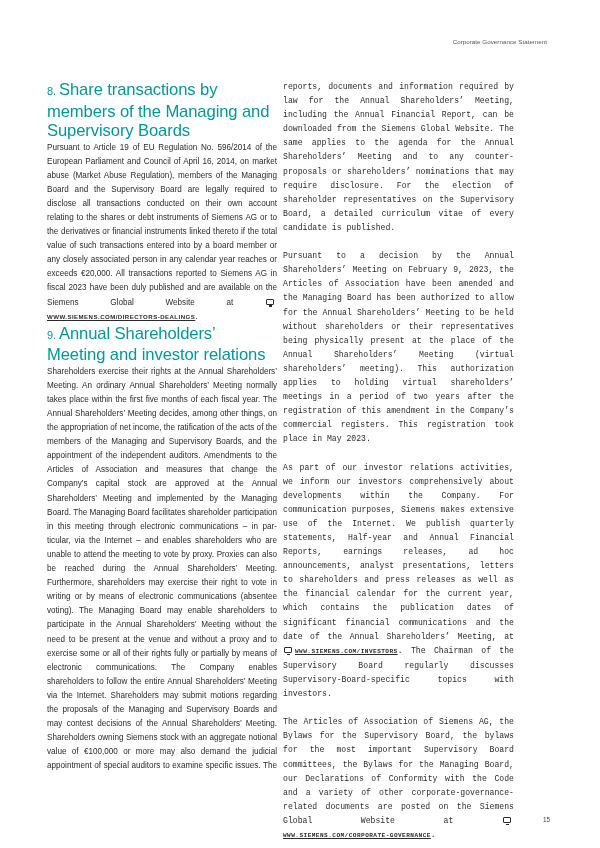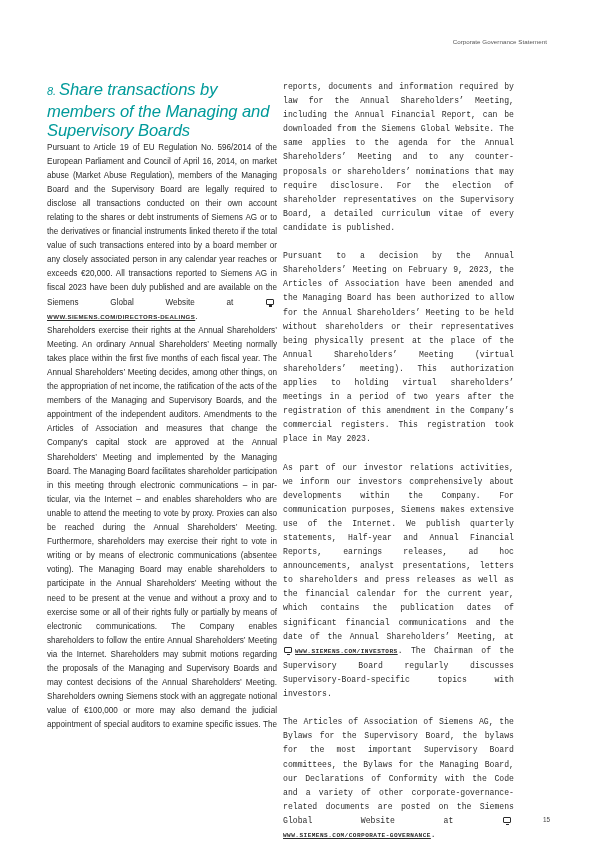--- a/index.html
+++ b/index.html
@@ -17,21 +17,20 @@
       hyphens: manual;
     }
     .col.left { left: 47px; }
     .col.right { left: 283px; width: 231px; font-family: Liberation Mono, monospace; }
     .col p { margin: 0 0 14.1px 0; }
     .col p.tight { margin-bottom: 0; }
     h2.section {
       margin: 0; font-weight: normal; color: #009a9a;
       font-size: 16.6px; line-height: 19.5px; text-align: left;
       letter-spacing: -0.1px;
-      font-style: italic;
     }
     h2.section .num { font-size: 11px; margin-right: 3px; }
     .h8 { margin-bottom: 9px; }
     .h9 { margin-top: 42px; margin-bottom: 14px; }
     .link {
       font-size: 6.1px; font-weight: bold; letter-spacing: 0.45px;
       text-transform: uppercase; color: #2b2b2b; white-space: nowrap;
     }
     .link-wrap { white-space: normal; }
     .screen-icon {
@@ -52,20 +51,21 @@
 </head>
 <body>
 
 <div class="running-header">Corporate Governance Statement</div>
 
 <div class="col left">
   <h2 class="section h8"><span class="num">8.</span><span>Share transactions by members of the Managing and Supervisory Boards</span></h2>
 
   <p class="tight"><span>Pursuant to Article 19 of EU Regulation No. 596/2014 of the European Parliament and Council of April 16, 2014, on market abuse (Market Abuse Regulation), members of the Managing Board and the Supervisory Board are legally required to disclose all transactions conducted on their own account relating to the shares or debt instru­ments of Siemens AG or to the derivatives or financial instruments linked thereto if the total value of such trans­actions entered into by a board member or any closely associated person in any calendar year reaches or ex­ceeds €20,000. All transactions reported to Siemens AG in fiscal 2023 have been duly published and are available on the Siemens Global Website at</span> <span class="link-wrap"><span class="screen-icon"></span><a class="link" href="www.siemens.com/directors-dealings">www.siemens.com/directors-dealings</a></span><span>.</span></p>
 
+  <h2 class="section h9"><span class="num">9.</span><span>Annual Shareholders’ Meeting and investor relations</span></h2>
 
   <p id="s9p0" style="text-align-last: justify; margin-bottom: 0px;">Shareholders exercise their rights at the Annual Share­holders’ Meeting. An ordinary Annual Shareholders’ Meet­ing normally takes place within the first five months of each fiscal year. The Annual Shareholders’ Meeting de­cides, among other things, on the appropriation of net income, the ratification of the acts of the members of the Managing and Supervisory Boards, and the appointment of the independent auditors. Amendments to the Articles of Association and measures that change the Company’s capital stock are approved at the Annual Shareholders’ Meeting and implemented by the Managing Board. The Managing Board facilitates shareholder participation in this meeting through electronic communications – in par­ticular, via the Internet – and enables shareholders who are unable to attend the meeting to vote by proxy. Proxies can also be reached during the Annual Shareholders’ Meeting. Furthermore, shareholders may exercise their right to vote in writing or by means of electronic commu­nications (absentee voting). The Managing Board may enable shareholders to participate in the Annual Share­holders’ Meeting without the need to be present at the venue and without a proxy and to exercise some or all of their rights fully or partially by means of electronic com­munications. The Company enables shareholders to follow the entire Annual Shareholders’ Meeting via the Internet. Shareholders may submit motions regarding the proposals of the Managing and Supervisory Boards and may contest decisions of the Annual Shareholders’ Meeting. Sharehold­ers owning Siemens stock with an aggregate notional value of €100,000 or more may also demand the judicial appointment of special auditors to examine specific is­sues. The</p>
 </div>
 
 <div class="col right">
     <p>reports, documents and information required by law for the Annual Shareholders’ Meeting, including the Annual Financial Report, can be downloaded from the Siemens Global Website. The same applies to the agenda for the Annual Shareholders’ Meeting and to any counter-proposals or shareholders’ nominations that may require disclosure. For the election of shareholder representatives on the Supervisory Board, a detailed curriculum vitae of every candidate is published.</p>
   <p>Pursuant to a decision by the Annual Shareholders’ Meet­ing on February 9, 2023, the Articles of Association have been amended and the Managing Board has been autho­rized to allow for the Annual Shareholders’ Meeting to be held without shareholders or their representatives being physically present at the place of the Annual Shareholders’ Meeting (virtual shareholders’ meeting). This authoriza­tion applies to holding virtual shareholders’ meetings in a period of two years after the registration of this amend­ment in the Company’s commercial registers. This regis­tration took place in May 2023.</p>
   <p><span>As part of our investor relations activities, we inform our investors comprehensively about developments within the Company. For communication purposes, Siemens makes extensive use of the Internet. We publish quarterly statements, Half-year and Annual Financial Reports, earnings releases, ad hoc announcements, analyst presentations, letters to shareholders and press releases as well as the financial calendar for the current year, which contains the publication dates of significant financial communications and the date of the Annual Shareholders’ Meeting, at</span> <span class="link-wrap"><span class="screen-icon"></span><a class="link" href="www.siemens.com/investors">www.siemens.com/investors</a></span><span>. The Chairman of the Supervisory Board regularly dis­cusses Supervisory-Board-specific topics with investors.</span></p>
   <p><span>The Articles of Association of Siemens AG, the Bylaws for the Supervisory Board, the bylaws for the most important Supervisory Board committees, the Bylaws for the Managing Board, our Declarations of Conformity with the Code and a variety of other corporate-governance-related documents are posted on the Siemens Global Website at</span> <span class="link-wrap"><span class="screen-icon"></span><a class="link" href="www.siemens.com/corporate-governance">www.siemens.com/corporate-governance</a></span><span>.</span></p>
 </div>

